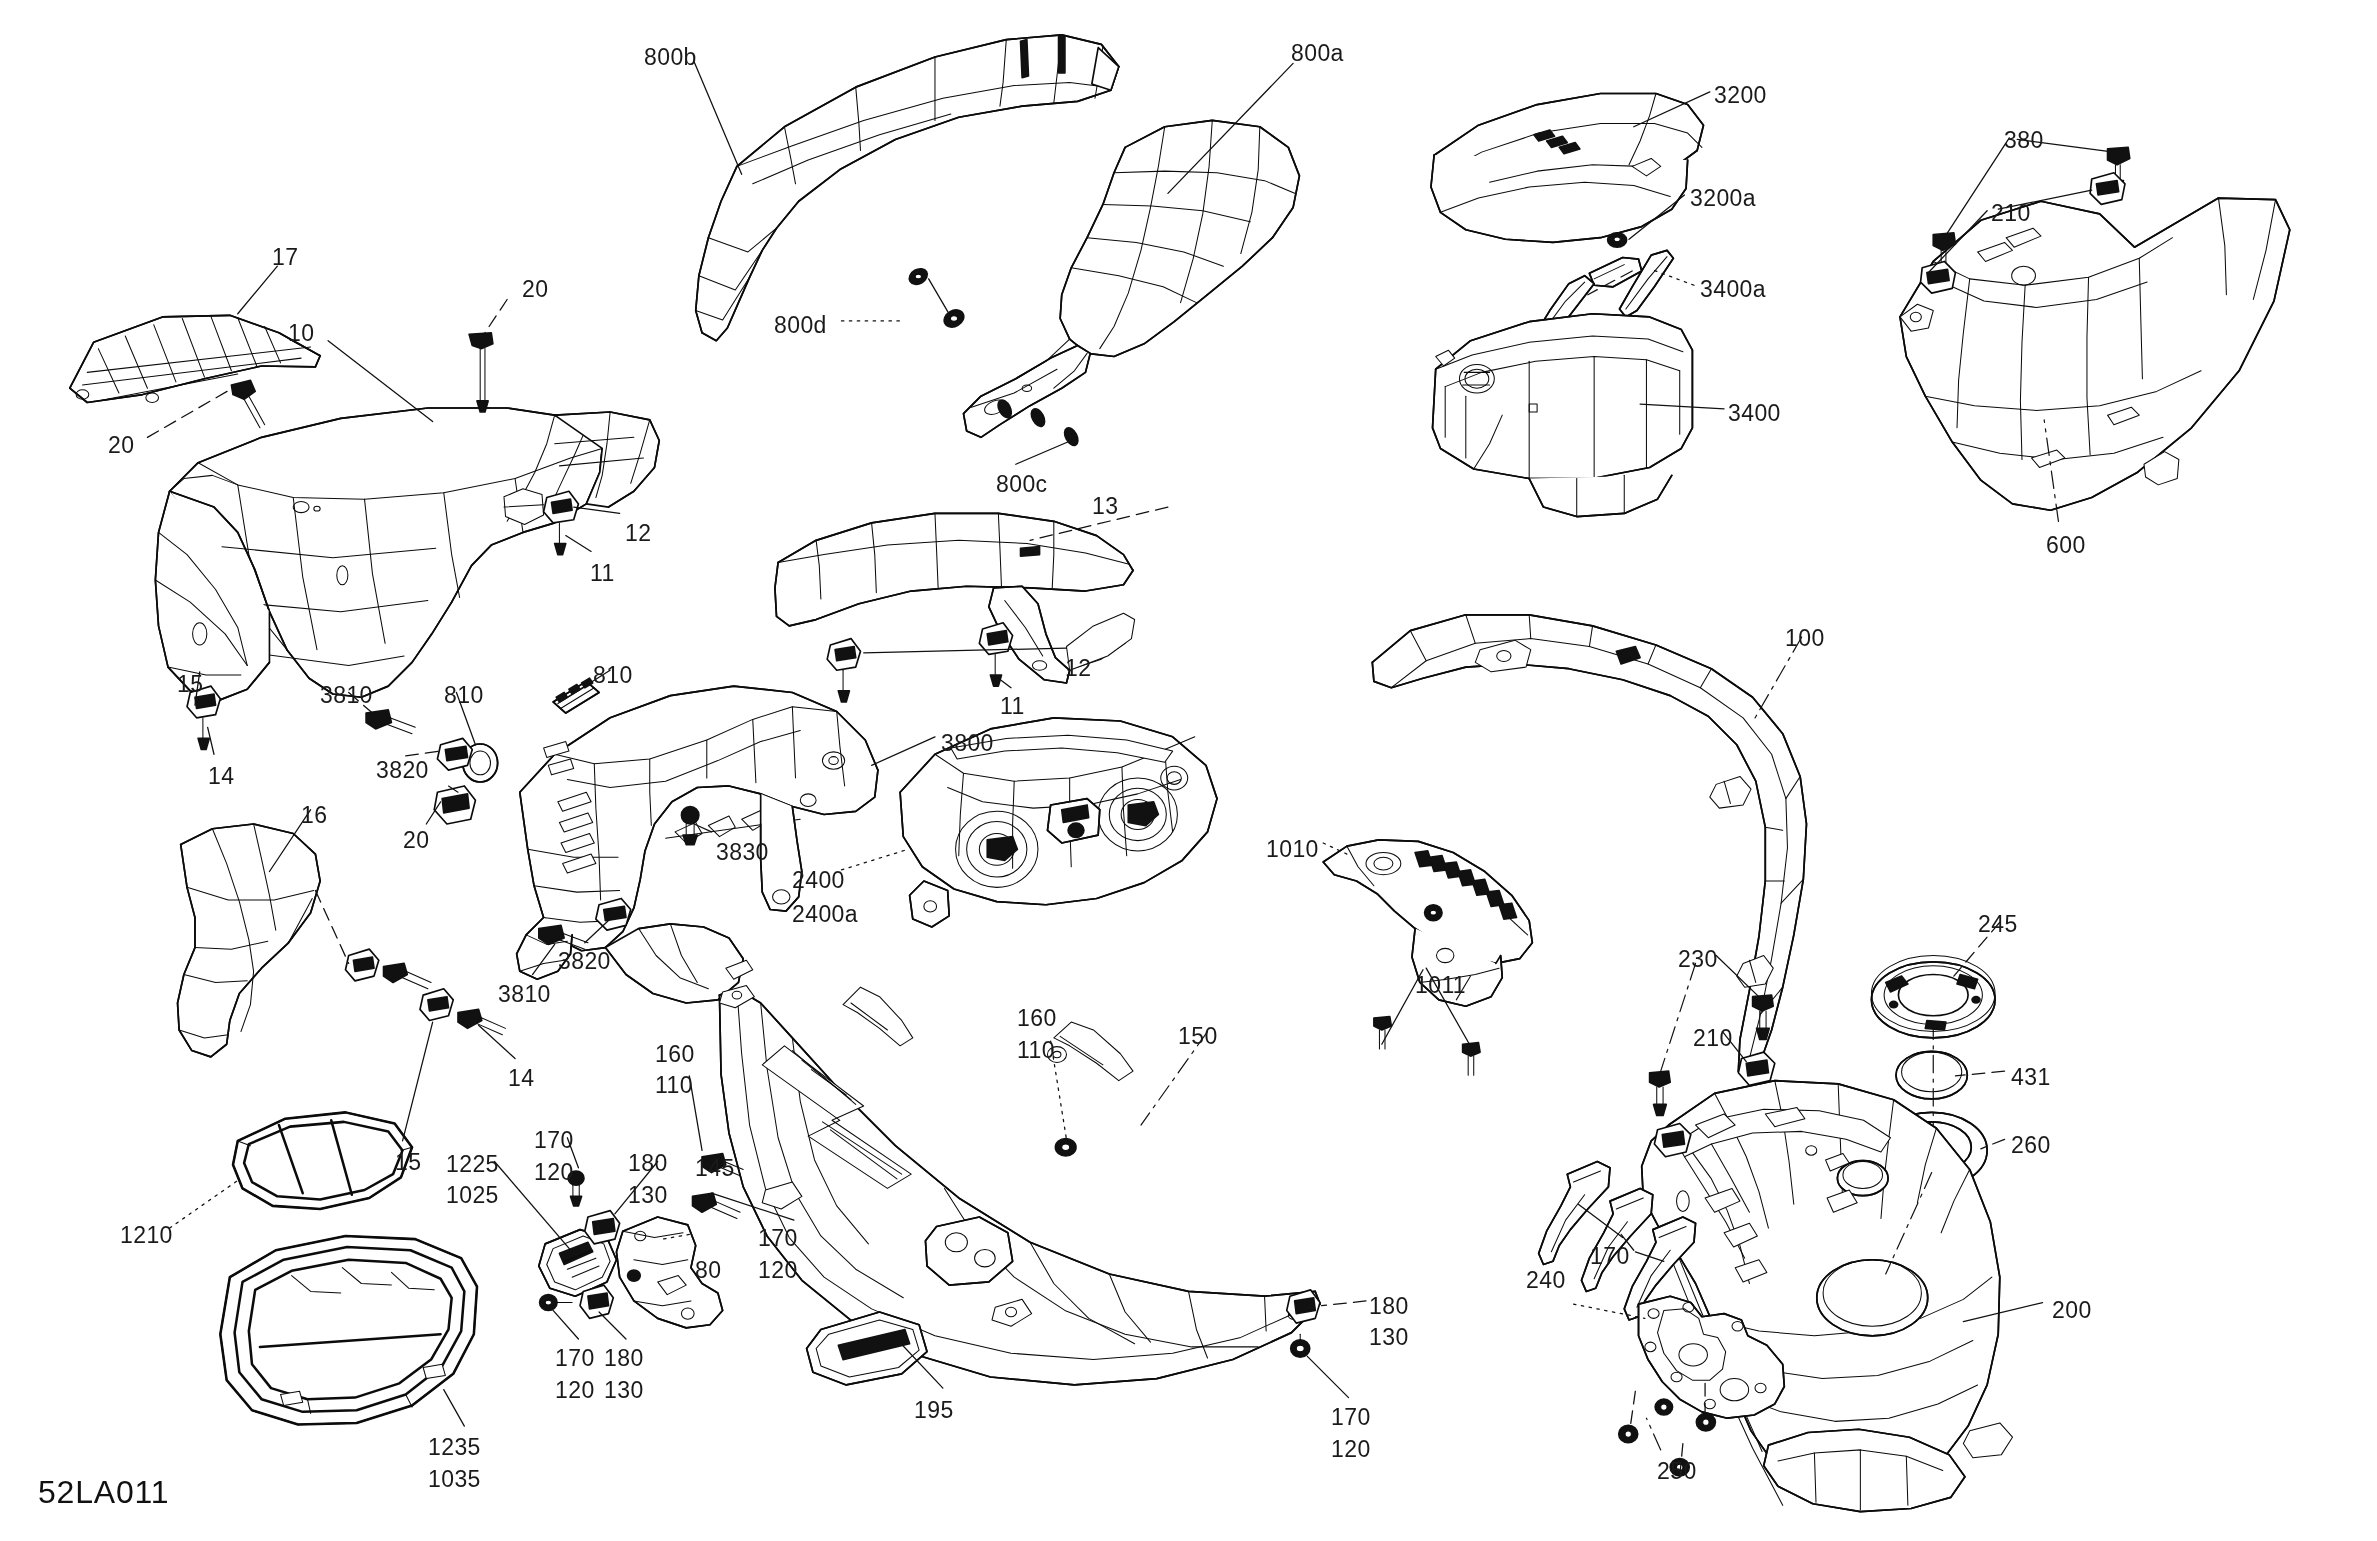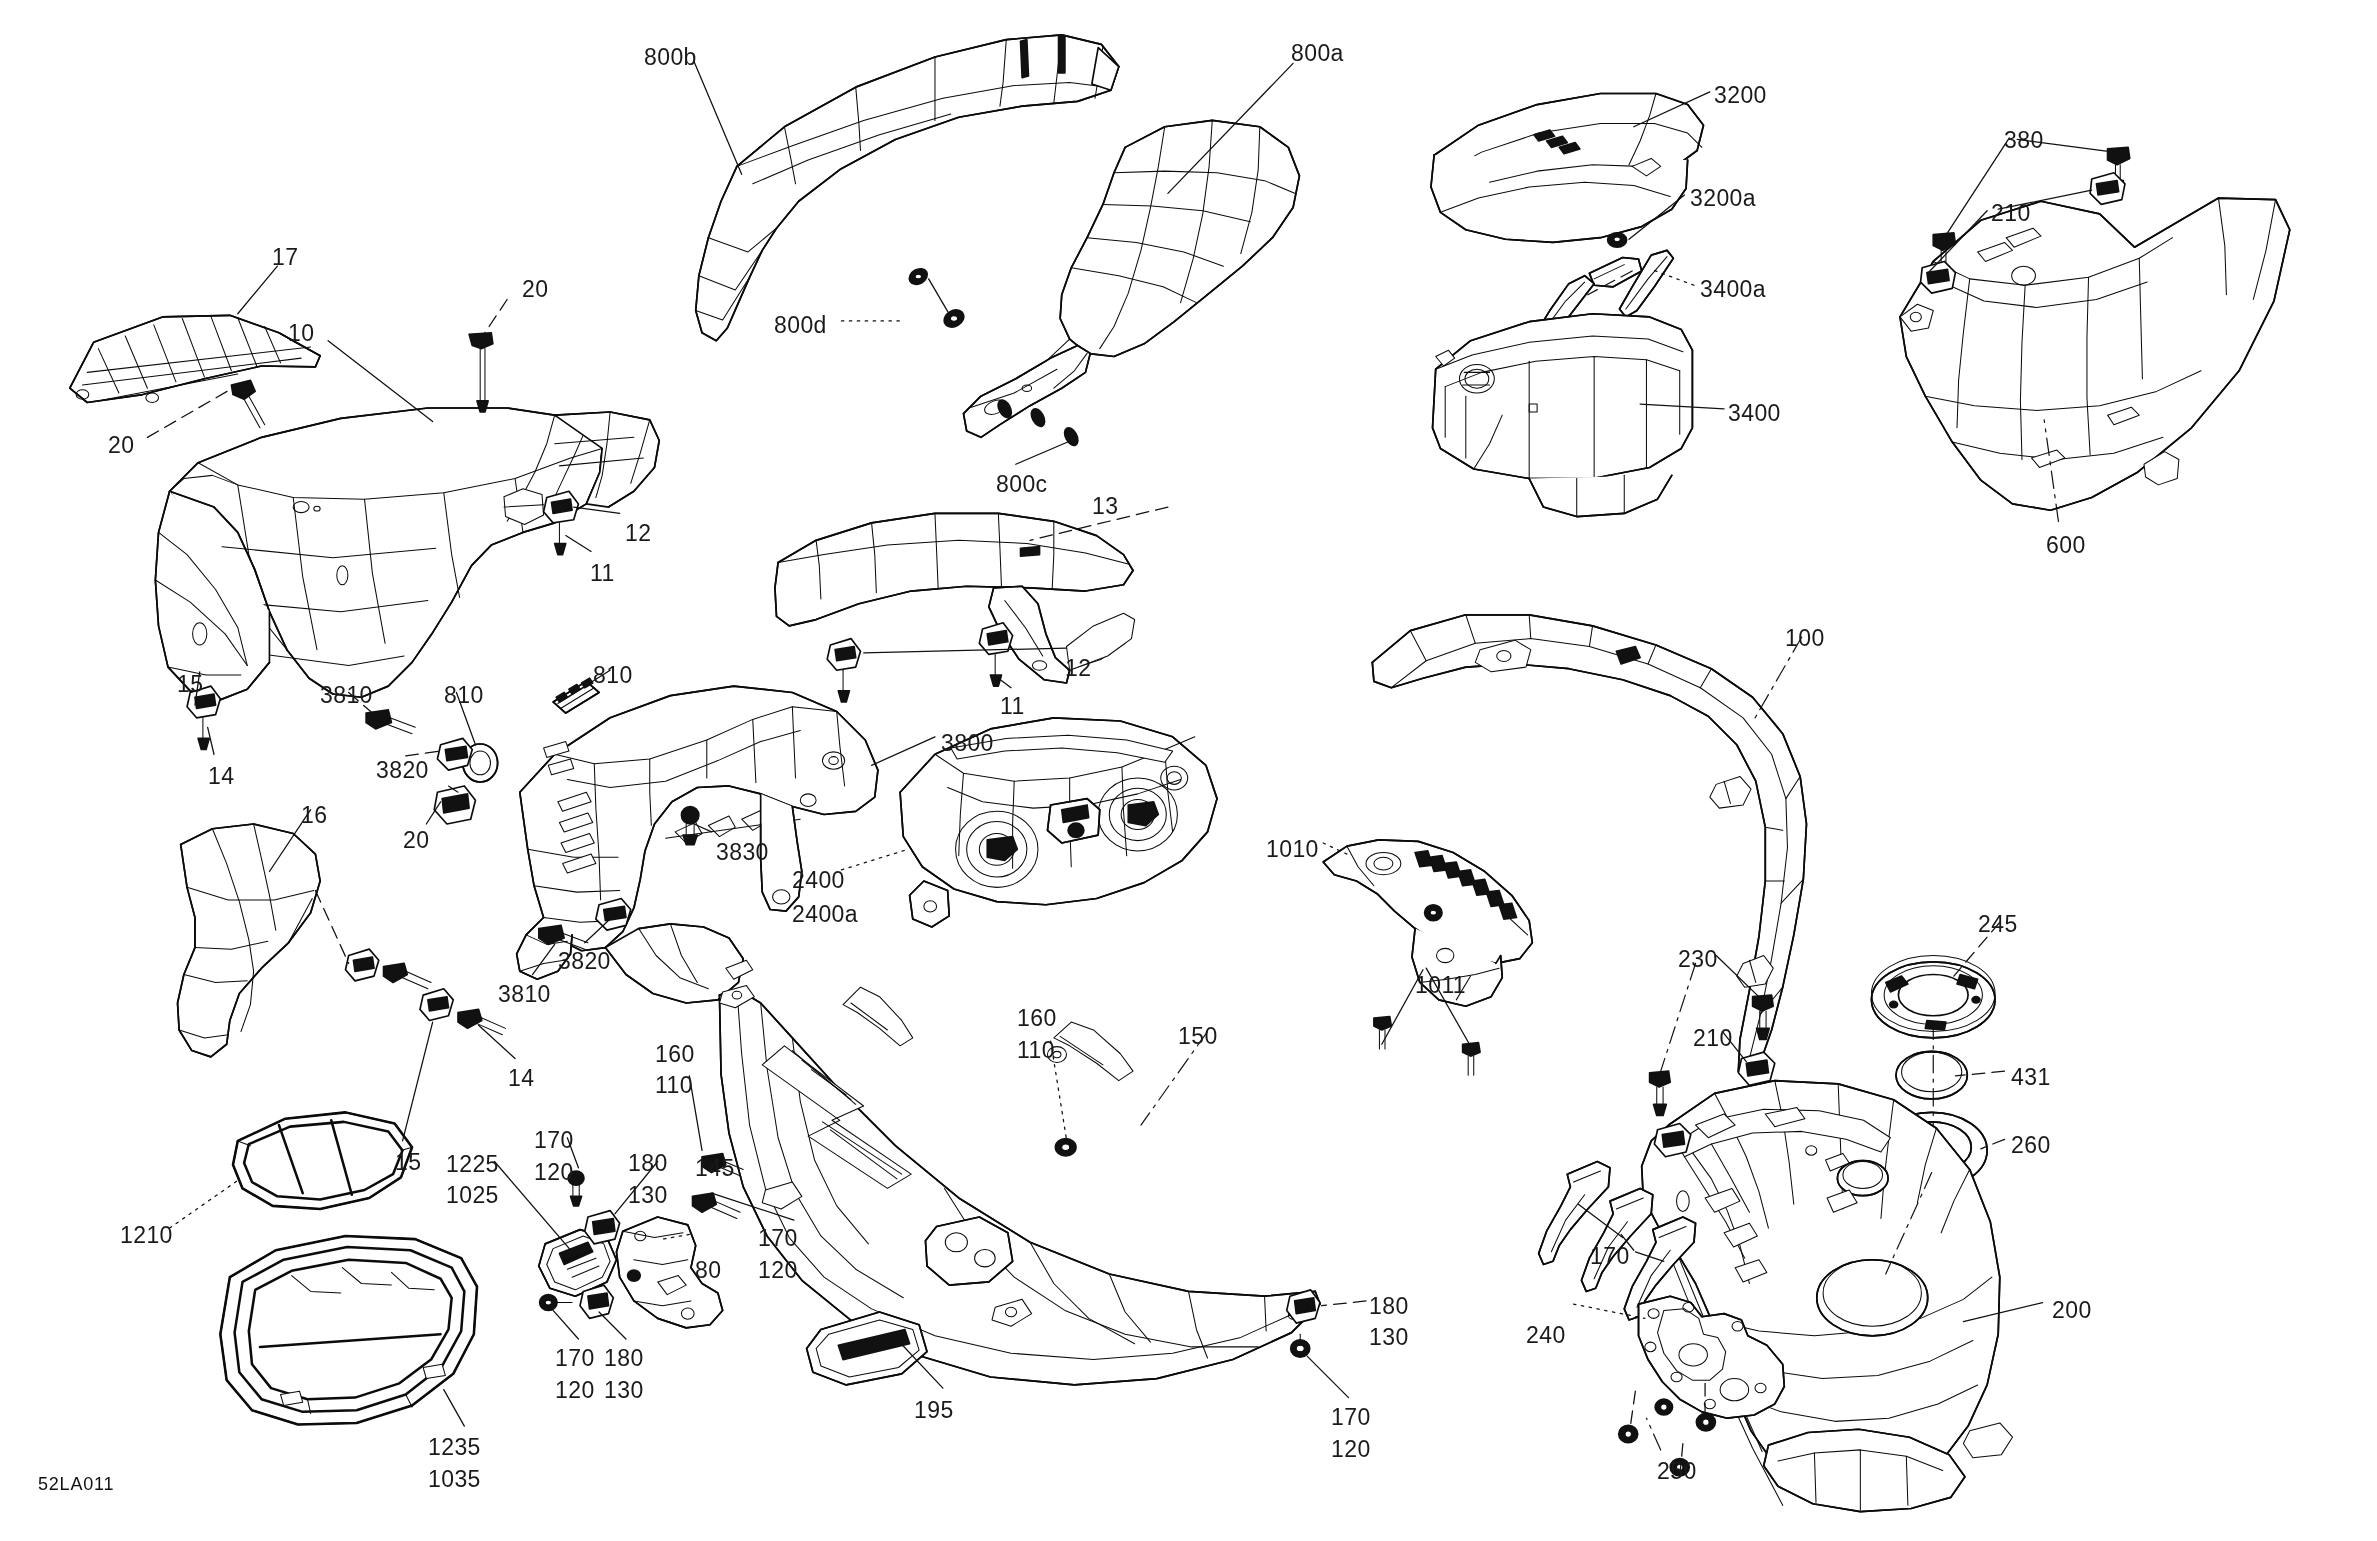--- a/index.html
+++ b/index.html
@@ -3,21 +3,21 @@
 <meta charset="utf-8">
 <title>Parts Diagram</title>
 <style>
   html,body{margin:0;padding:0;background:#ffffff;}
   body{width:2377px;height:1541px;position:relative;overflow:hidden;
        font-family:"Liberation Sans","DejaVu Sans",sans-serif;color:#000;}
   #sheet{position:absolute;left:0;top:0;width:2377px;height:1541px;background:#fff;}
   svg.art{position:absolute;left:0;top:0;width:2377px;height:1541px;overflow:visible;}
   .lbl{position:absolute;font-size:23px;font-weight:400;color:#1a1a1a;
        letter-spacing:0.4px;white-space:nowrap;line-height:1.18;}
-  .drawing-code{position:absolute;font-size:18px;color:#111;letter-spacing:0.8px;}
+  .drawing-code{position:absolute;font-size:32px;color:#111;letter-spacing:0.8px;}
   
   .art path,.art line,.art polyline,.art polygon,.art circle,.art ellipse{
       fill:none;stroke:#0b0b0b;stroke-width:2.1;
       stroke-linecap:round;stroke-linejoin:round;}
   .art .thin{stroke-width:1.3;}
   .art .fat{stroke-width:3.2;}
   .art .fill-w{fill:#ffffff;}
   .art .fill-k{fill:#111111;stroke:#111111;}
   .art .lead{stroke:#111;stroke-width:1.6;fill:none;}
   .art .lead-dash{stroke:#111;stroke-width:1.6;fill:none;stroke-dasharray:16 9;}
@@ -1031,21 +1031,21 @@
 
   <div class="lbl" style="left:1266px;top:836px">1010</div>
   <div class="lbl" style="left:1415px;top:972px">1011</div>
   <div class="lbl" style="left:1785px;top:625px">100</div>
   <div class="lbl" style="left:1678px;top:946px">230</div>
   <div class="lbl" style="left:1693px;top:1025px">210</div>
   <div class="lbl" style="left:1978px;top:911px">245</div>
   <div class="lbl" style="left:2011px;top:1064px">431</div>
   <div class="lbl" style="left:2011px;top:1132px">260</div>
   <div class="lbl" style="left:1590px;top:1243px">170</div>
-  <div class="lbl" style="left:1526px;top:1322px">240</div>
+  <div class="lbl" style="left:1526px;top:1267px">240</div>
   <div class="lbl" style="left:1657px;top:1458px">250</div>
   <div class="lbl" style="left:2052px;top:1297px">200</div>
 
   <div class="lbl" style="left:120px;top:1222px">1210</div>
   <div class="lbl" style="left:428px;top:1434px">1235</div>
   <div class="lbl" style="left:428px;top:1466px">1035</div>
   <div class="lbl" style="left:446px;top:1151px">1225</div>
   <div class="lbl" style="left:446px;top:1182px">1025</div>
   <div class="lbl" style="left:534px;top:1127px">170</div>
   <div class="lbl" style="left:534px;top:1159px">120</div>

